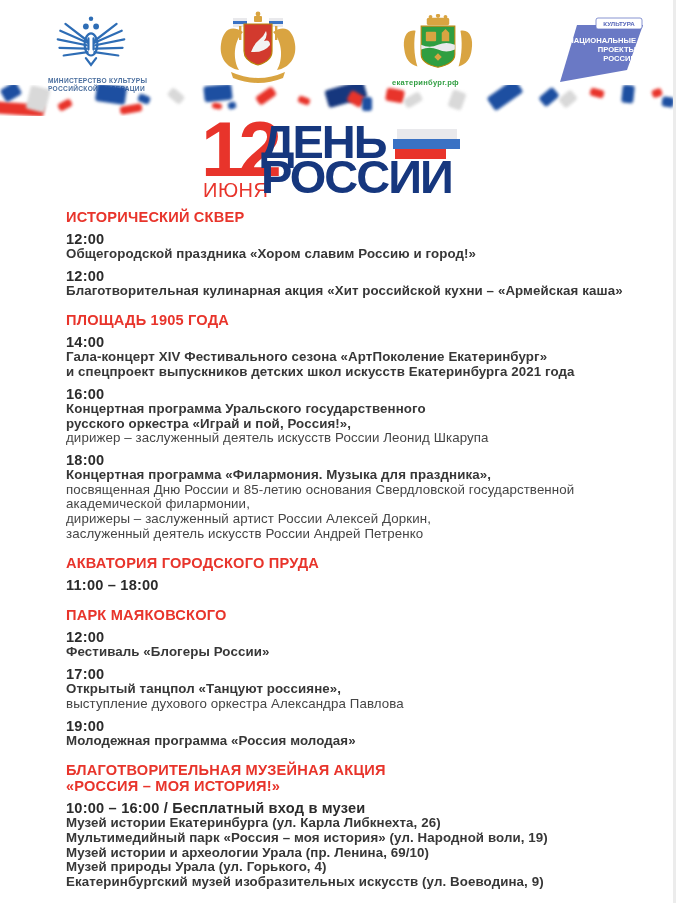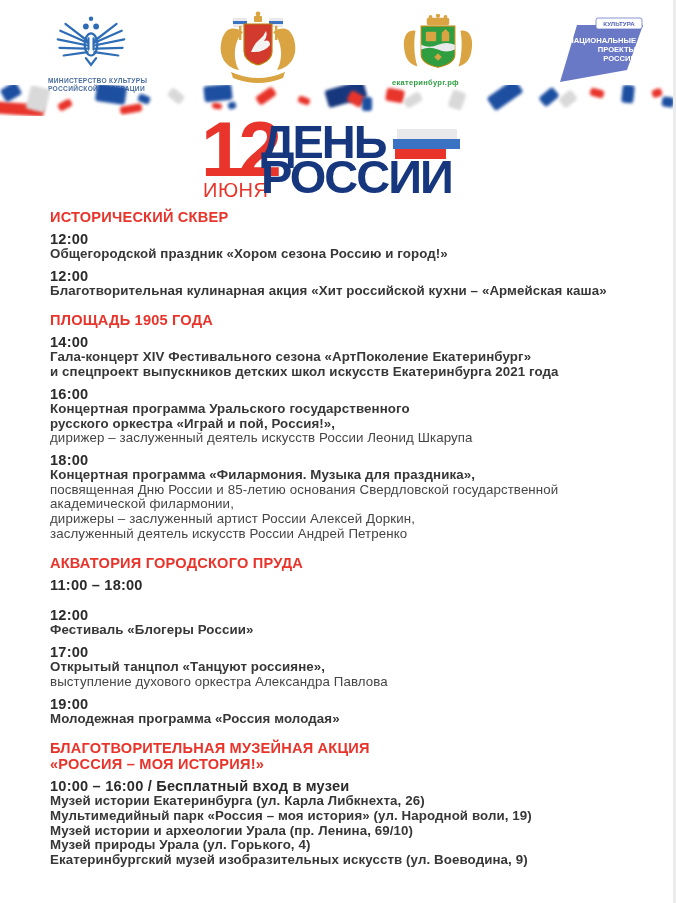--- a/index.html
+++ b/index.html
@@ -25,21 +25,21 @@
   .t-day{position:absolute;left:0;top:-12px;font-size:78px;font-weight:700;letter-spacing:-6px;color:var(--red);line-height:1;}
   .t-month{position:absolute;left:2px;top:57px;font-size:20px;font-weight:400;letter-spacing:.5px;color:var(--red);}
   .t-den{position:absolute;left:60px;top:-4px;font-size:47px;font-weight:700;letter-spacing:-2px;color:var(--navy);line-height:1;}
   .t-ros{position:absolute;left:60px;top:31px;font-size:47px;font-weight:700;letter-spacing:-2px;color:var(--navy);line-height:1;}
   .t-flag{position:absolute;left:192px;top:7px;width:70px;}
   .t-flag .s1{height:10px;width:60px;margin-left:4px;background:var(--flagwhite);}
   .t-flag .s2{height:10px;width:67px;background:var(--flagblue);}
   .t-flag .s3{height:10px;width:51px;margin-left:2px;background:var(--red);}
   
   .schedule{position:absolute;top:209px;left:50px;width:596px;}
-  .section{margin-top:14px;}
+  .section{margin-top:14px;margin-left:16px;}
   .section:first-child{margin-top:0;}
   .heading{font-size:14.6px;font-weight:700;letter-spacing:.2px;color:var(--red);line-height:16px;}
   .event{margin-top:6px;}
   .event:first-of-type{margin-top:2px;}
   .time{font-size:14.6px;font-weight:700;color:#2b2b2b;line-height:16px;letter-spacing:.2px;}
   .line{font-size:13.3px;color:#454545;line-height:14.7px;letter-spacing:.1px;}
   .line.b{font-weight:700;color:#373737;}
   
   .scroll-edge{position:absolute;top:0;right:0;width:3px;height:903px;background:#ececec;}
   svg text{font-family:"Liberation Sans","DejaVu Sans",sans-serif;}
@@ -172,21 +172,21 @@
       <div class="s3"></div>
     </div>
     <div class="t-ros">РОССИИ</div>
   </div>
 
   <div class="schedule">
       <div class="section">
         <div class="heading">ИСТОРИЧЕСКИЙ СКВЕР</div>
         <div class="event">
           <div class="time">12:00</div>
-          <div class="line b">Общегородской праздник «Хором сезона Россию и город!»</div>
+          <div class="line b">Общегородской праздника «Хором славим Россию и город!»</div>
         </div>
         <div class="event">
           <div class="time">12:00</div>
           <div class="line b">Благотворительная кулинарная акция «Хит российской кухни – «Армейская каша»</div>
         </div>
       </div>
       <div class="section">
         <div class="heading">ПЛОЩАДЬ 1905 ГОДА</div>
         <div class="event">
           <div class="time">14:00</div>
@@ -208,20 +208,21 @@
           <div class="line">заслуженный деятель искусств России Андрей Петренко</div>
         </div>
       </div>
       <div class="section">
         <div class="heading">АКВАТОРИЯ ГОРОДСКОГО ПРУДА</div>
         <div class="event">
           <div class="time">11:00 – 18:00</div>
         </div>
       </div>
       <div class="section">
+        <div class="heading">ПАРК МАЯКОВСКОГО</div>
         <div class="event">
           <div class="time">12:00</div>
           <div class="line b">Фестиваль «Блогеры России»</div>
         </div>
         <div class="event">
           <div class="time">17:00</div>
           <div class="line b">Открытый танцпол «Танцуют россияне»,</div>
           <div class="line">выступление духового оркестра Александра Павлова</div>
         </div>
         <div class="event">

